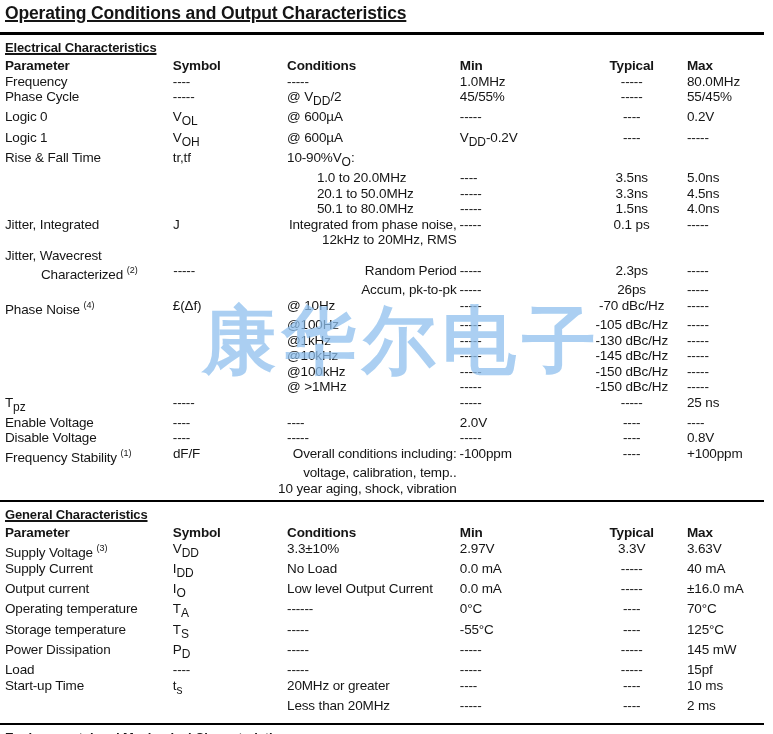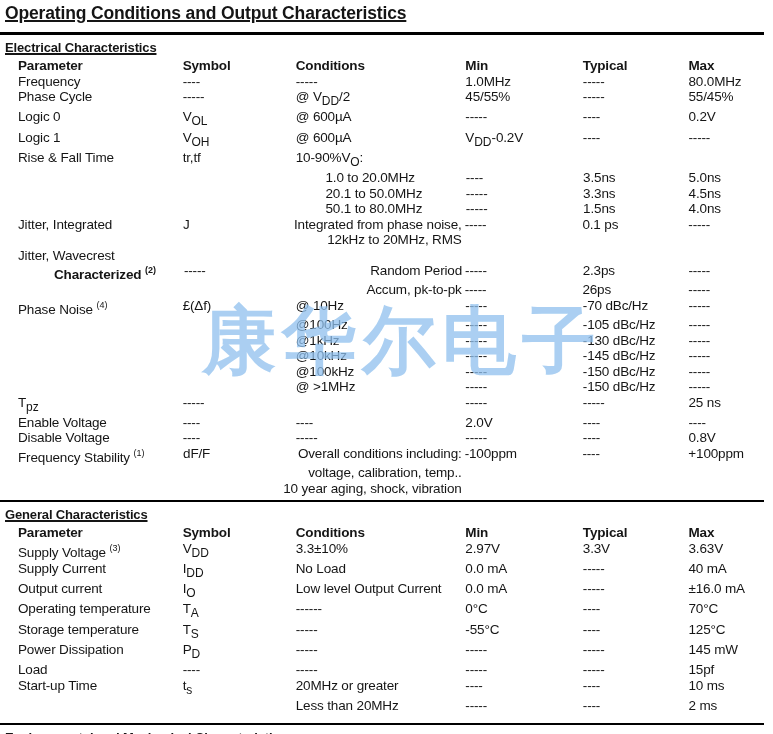--- a/index.html
+++ b/index.html
@@ -25,32 +25,32 @@
   .rule2{height:0;border-top:2px solid #000;}
   .sec-title{
     font-size:13px;
     font-weight:bold;
     margin:4px 0 0 5px;
     line-height:17px;
     text-decoration:underline;
     text-decoration-thickness:1.5px;
     width:-moz-fit-content;width:fit-content;
   }
-  .spec-head,.spec-row{display:flex;line-height:15.55px;white-space:nowrap;padding-left:13px;}
+  .spec-head,.spec-row{display:flex;line-height:15.55px;white-space:nowrap;}
   .spec-head{font-weight:bold;margin-top:2px;}
   .cp{width:175px;padding-left:5px;box-sizing:border-box;}
   .cs{width:60px;box-sizing:border-box;}
   .cc{width:227px;box-sizing:border-box;}
   .cmin{width:115px;padding-left:3px;box-sizing:border-box;}
-  .ctyp{width:115px;padding-left:9px;box-sizing:border-box;}
+  .ctyp{width:115px;padding-left:9px;box-sizing:border-box;text-align:center;}
   .cmax{width:81px;padding-left:3px;box-sizing:border-box;}
   .ci0{padding-left:0;text-align:right;}
   .ci1{padding-left:55px;}
   .ci2{padding-left:85px;}
-  .pi1{padding-left:41px;font-weight:bold;}
+  .pi1{padding-left:41px;}
   sub{font-size:12px;letter-spacing:0;}
   sup{font-size:9px;letter-spacing:0;}
   .watermark{
     position:absolute;
     left:202px;top:300px;
     font-size:74px;
     line-height:80px;
     letter-spacing:6px;
     font-family:"DejaVu Serif", serif;
     font-weight:bold;

